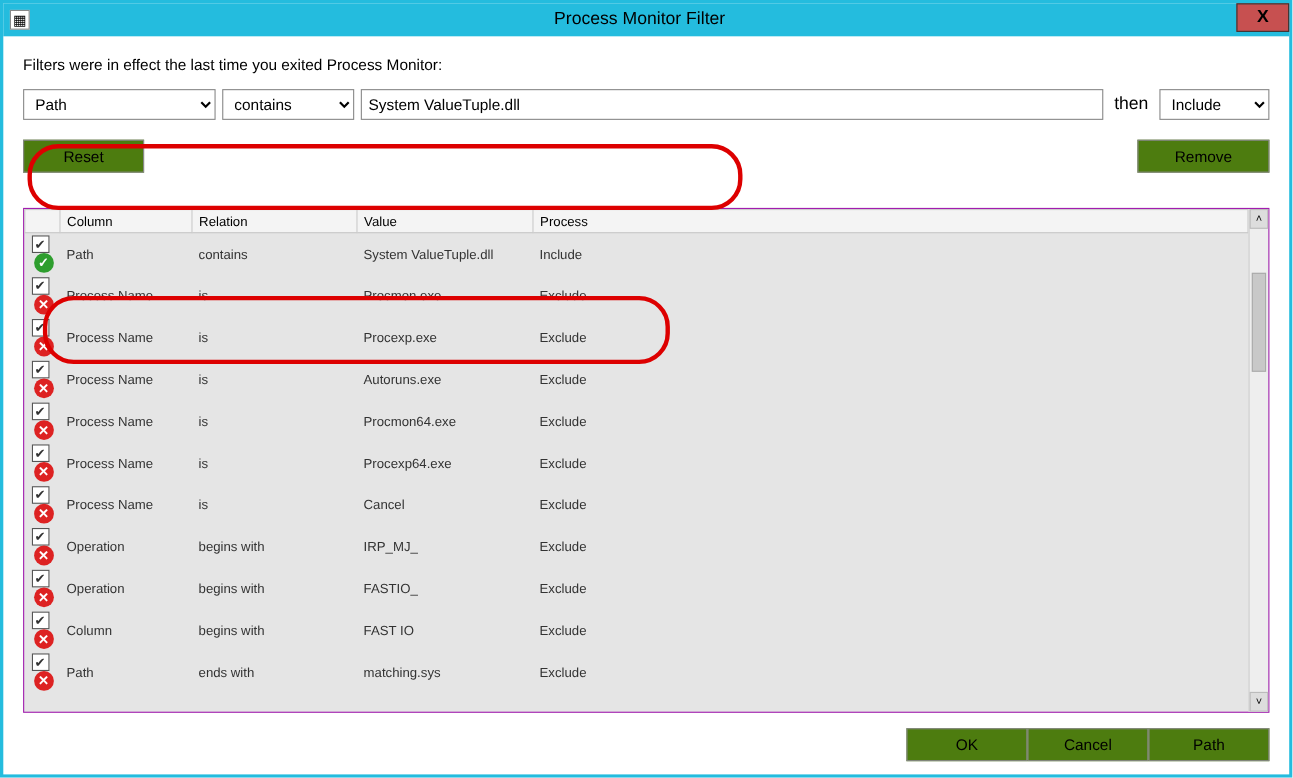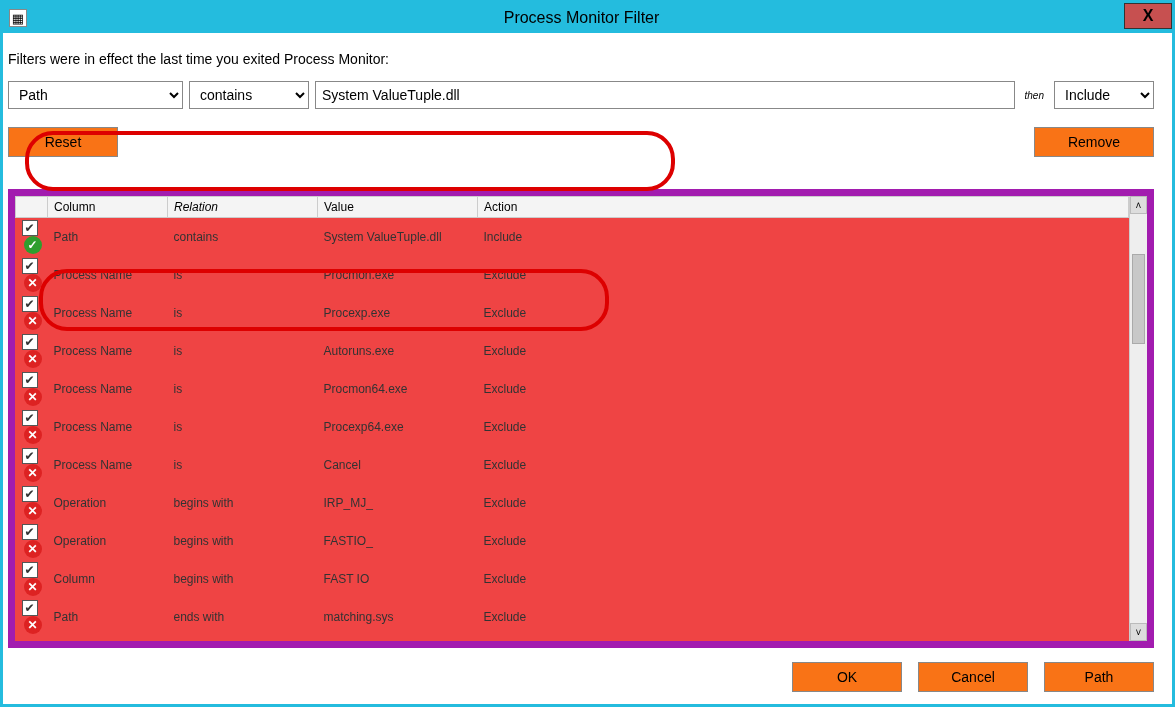--- a/index.html
+++ b/index.html
@@ -46,21 +46,21 @@
     width: 48px; height: 26px;
     background: #c75050;
     color: #000;
     font-size: 16px;
     font-weight: bold;
     display: flex; align-items: center; justify-content: center;
     cursor: pointer;
     border: 1px solid #333;
   }
   .content {
-    padding: 18px 18px 12px 5px;
+    padding: 18px 18px 12px 18px;
     height: calc(100% - 30px);
     display: flex;
     flex-direction: column;
   }
   .intro-text {
     font-size: 14px;
     color: #000;
     margin-bottom: 14px;
   }
   .matching-label {
@@ -79,41 +79,41 @@
     font-size: 14px;
     height: 28px;
     border: 1px solid #888;
     background: #fff;
     padding: 2px 6px;
   }
   select { padding-right: 18px; }
   .sel-column { width: 175px; }
   .sel-relation { width: 120px; }
   .inp-value { flex: 1; }
-  .then-label { font-size: 10px; padding: 0 4px; font-style: italic; }
+  .then-label { font-size: 16px; padding: 0 4px; }
   .sel-action { width: 100px; }
   .btn-row {
     display: flex;
     margin-bottom: 32px;
   }
   .btn {
     min-width: 110px;
     height: 30px;
     border: 1px solid #888;
-    background: #f97316;
+    background: #4d7c0f;
     cursor: pointer;
     font-size: 14px;
   }
   .spacer { flex: 1; }
   .table-wrap {
     flex: 1;
-    border: 7px solid #a21caf;
+    border: 1px solid #a21caf;
     position: relative;
     overflow: hidden;
-    background: #ef4444;
+    background: #e5e5e5;
   }
   .table-scroll {
     position: absolute;
     inset: 0 18px 0 0;
     overflow-y: hidden;
   }
   .htable {
     width: 100%;
     border-collapse: collapse;
     font-size: 12px;
@@ -127,21 +127,21 @@
     font-size: 12px;
   }
   .htable td {
     padding: 2px 6px;
     font-size: 12px;
     color: #333;
     vertical-align: middle;
   }
   .col-chk { width: 24px; }
   .col-column { width: 120px; }
-  .col-relation { width: 150px; font-style: italic; }
+  .col-relation { width: 150px; }
   .col-value { width: 160px; }
   .col-action { width: auto; }
   .chk {
     width: 16px; height: 16px;
     border: 1px solid #555;
     background: #fff;
     display: inline-flex;
     align-items: center; justify-content: center;
     font-size: 12px;
     color: #333;
@@ -175,21 +175,21 @@
   }
   .sb-thumb {
     margin: 40px 2px 0 2px;
     height: 90px;
     background: #c8c8c8;
     border: 1px solid #aaa;
   }
   .btn-bottom-row {
     display: flex;
     justify-content: flex-end;
-    gap: 16px;
+    gap: 0;
     margin-top: 14px;
   }
   .annot {
     position: absolute;
     border: 4px solid #d00;
     border-radius: 28px;
     pointer-events: none;
   }
   .annot1 { left: 22px; top: 128px; width: 650px; height: 60px; }
   .annot2 { left: 36px; top: 266px; width: 570px; height: 62px; }
@@ -232,21 +232,21 @@
 
     <div class="table-wrap">
       <div class="table-scroll">
         <table class="htable">
           <thead>
             <tr>
               <th class="col-chk"></th>
               <th class="col-column">Column</th>
               <th class="col-relation">Relation</th>
               <th class="col-value">Value</th>
-              <th class="col-action">Action</th>
+              <th class="col-action">Process</th>
             </tr>
           </thead>
           <tbody id="tbody">
               <tr>
                 <td><span class="chk">✔</span><span class="icon-include" style="margin-left:2px">✓</span></td>
                 <td>Path</td>
                 <td>contains</td>
                 <td>System ValueTuple.dll</td>
                 <td>Include</td>
               </tr>

